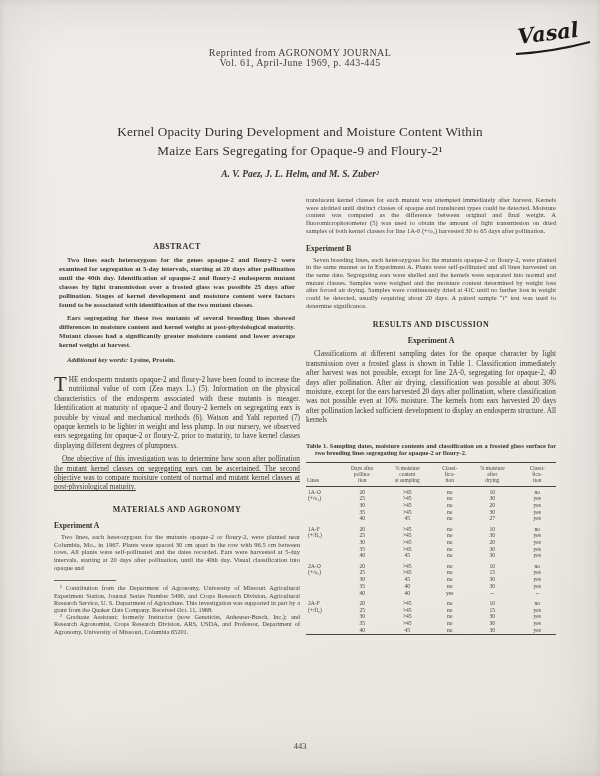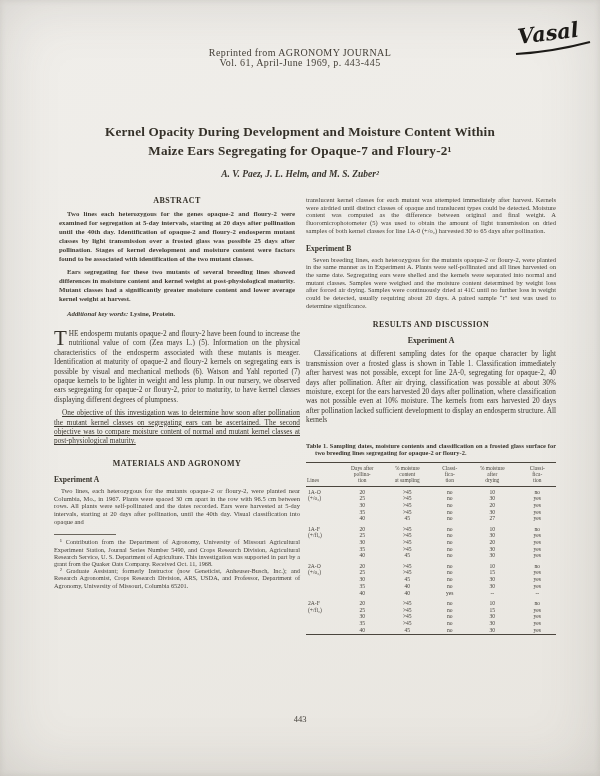--- a/index.html
+++ b/index.html
@@ -9,26 +9,26 @@
     background:linear-gradient(160deg,#f0eeea 0%,#edebe6 55%,#e8e5df 100%);
     box-shadow:inset 0 0 60px rgba(90,85,75,.18), inset 0 0 6px rgba(90,85,75,.12);
     font-family:"Liberation Serif","DejaVu Serif",serif;
     color:#3a362f;
     overflow:hidden;
   }
   .signature{position:absolute;top:14px;right:8px;width:80px;height:46px;}
   .reprint{position:absolute;top:48px;left:0;width:100%;text-align:center;
     font-size:10px;line-height:9.5px;letter-spacing:.4px;color:#454038;}
   .title-block{position:absolute;top:122px;left:0;width:100%;text-align:center;}
-  .title-line{font-size:13.2px;font-weight:700;line-height:19px;color:#353129;letter-spacing:.2px;}
+  .title-line{font-size:13.2px;font-weight:400;line-height:19px;color:#353129;letter-spacing:.2px;}
   .authors{margin-top:9px;font-size:9.5px;font-weight:700;color:#3a362f;font-style:italic;}
   .col{position:absolute;top:196px;}
   .col-left{left:54px;width:246px;}
   .col-right{left:306px;width:250px;}
-  .h-center{font-size:8px;font-weight:700;text-align:center;letter-spacing:.5px;color:#353129;}
+  .h-center{font-size:8px;font-weight:700;text-align:center;letter-spacing:.5px;color:#353129;margin-top:46px;}
   .abstract{padding:0 5px;}
   .abstract p{margin:4px 0 0 0;font-size:6.8px;font-weight:700;line-height:9px;
     text-align:justify;text-indent:8px;color:#403c34;}
   .keywords{margin:7px 0 0 0;padding:0 5px;font-size:6.8px;font-weight:700;text-indent:8px;color:#403c34;}
   .keywords .kw-label{font-style:italic;}
   .body-p{margin:0;font-size:7.3px;line-height:9.4px;text-align:justify;text-indent:8px;color:#3c382f;}
   .first-p{text-indent:0;margin-top:12px;}
   .dropcap{float:left;font-size:21px;line-height:16px;padding:1px 2px 0 0;font-weight:400;color:#353129;}
   .sec-head{margin-top:13px;margin-bottom:6px;}
   .sub-head{font-size:7.6px;font-weight:700;margin:7px 0 3px 0;color:#353129;}
@@ -43,21 +43,21 @@
   table.t1{width:100%;border-collapse:collapse;margin-top:5px;
     border-top:1.4px solid #4a453d;border-bottom:1.4px solid #4a453d;}
   table.t1 th{font-size:5.4px;font-weight:400;line-height:6px;padding:2px 1px 3px 1px;
     text-align:center;vertical-align:bottom;white-space:pre-line;color:#4a463e;
     border-bottom:.9px solid #4a453d;}
   table.t1 th:first-child{text-align:left;}
   table.t1 td{font-size:5.6px;line-height:5.9px;padding:.4px 1px;text-align:center;color:#44403a;}
   table.t1 td:first-child{text-align:left;padding-left:2px;}
   table.t1 tr.group-start td{padding-top:4px;}
   table.t1 tr:first-child td{padding-top:3px;}
-  .page-num{position:absolute;top:714px;left:0;width:100%;text-align:center;
+  .page-num{position:absolute;top:741px;left:0;width:100%;text-align:center;
     font-size:8.5px;color:#44403a;}
 </style>
 </head>
 <body>
 
 <div class="page">
 
   <div class="signature">
     <svg width="80" height="46" viewBox="0 0 80 46">
       <text x="6" y="26" font-family="DejaVu Serif, serif" font-style="italic" font-weight="700" font-size="21" fill="#1d1b18" transform="rotate(-7 40 23)">Vasal</text>
@@ -65,21 +65,21 @@
     </svg>
   </div>
 
   <div class="reprint">
     <div>Reprinted from AGRONOMY JOURNAL</div>
     <div>Vol. 61, April-June 1969, p. 443-445</div>
   </div>
 
   <div class="title-block">
     <div class="title-line">Kernel Opacity During Development and Moisture Content Within</div>
-    <div class="title-line">Maize Ears Segregating for Opaque-7 and Floury-2¹</div>
+    <div class="title-line">Maize Ears Segregating for Opaque-9 and Floury-2¹</div>
     <div class="authors">A. V. Paez, J. L. Helm, and M. S. Zuber²</div>
   </div>
 
   <div class="col col-left">
     <div class="h-center">ABSTRACT</div>
     <div class="abstract">
       <p>Two lines each heterozygous for the genes opaque-2 and floury-2 were examined for segregation at 5-day intervals, starting at 20 days after pollination until the 40th day. Identification of opaque-2 and floury-2 endosperm mutant classes by light transmission over a frosted glass was possible 25 days after pollination. Stages of kernel development and moisture content were factors found to be associated with identification of the two mutant classes.</p>
       <p>Ears segregating for these two mutants of several breeding lines showed differences in moisture content and kernel weight at post-physiological maturity. Mutant classes had a significantly greater moisture content and lower average kernel weight at harvest.</p>
     </div>
     <p class="keywords">

